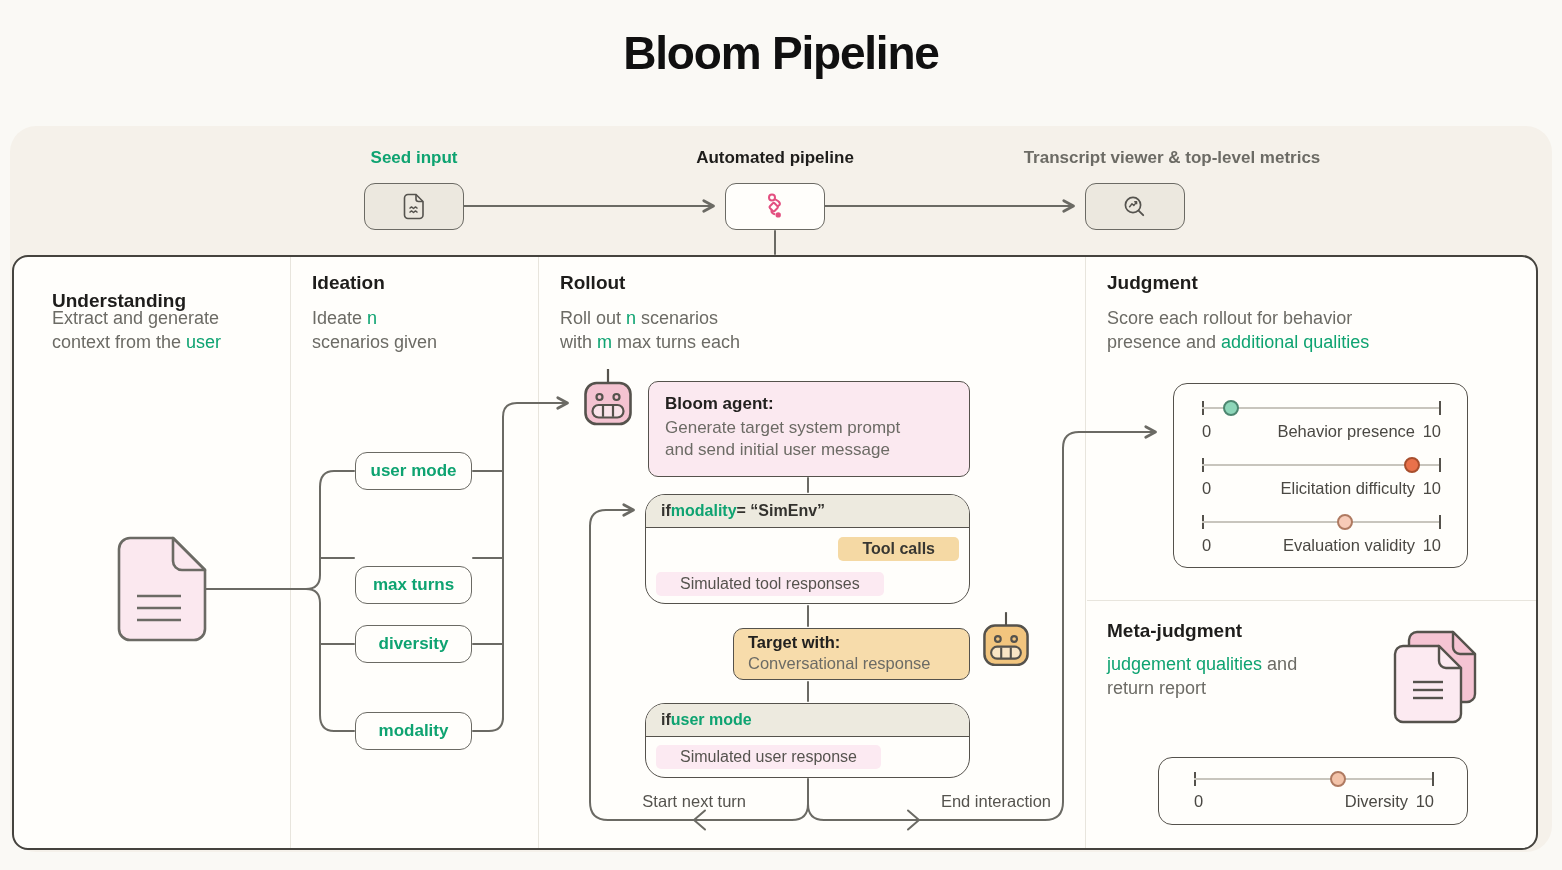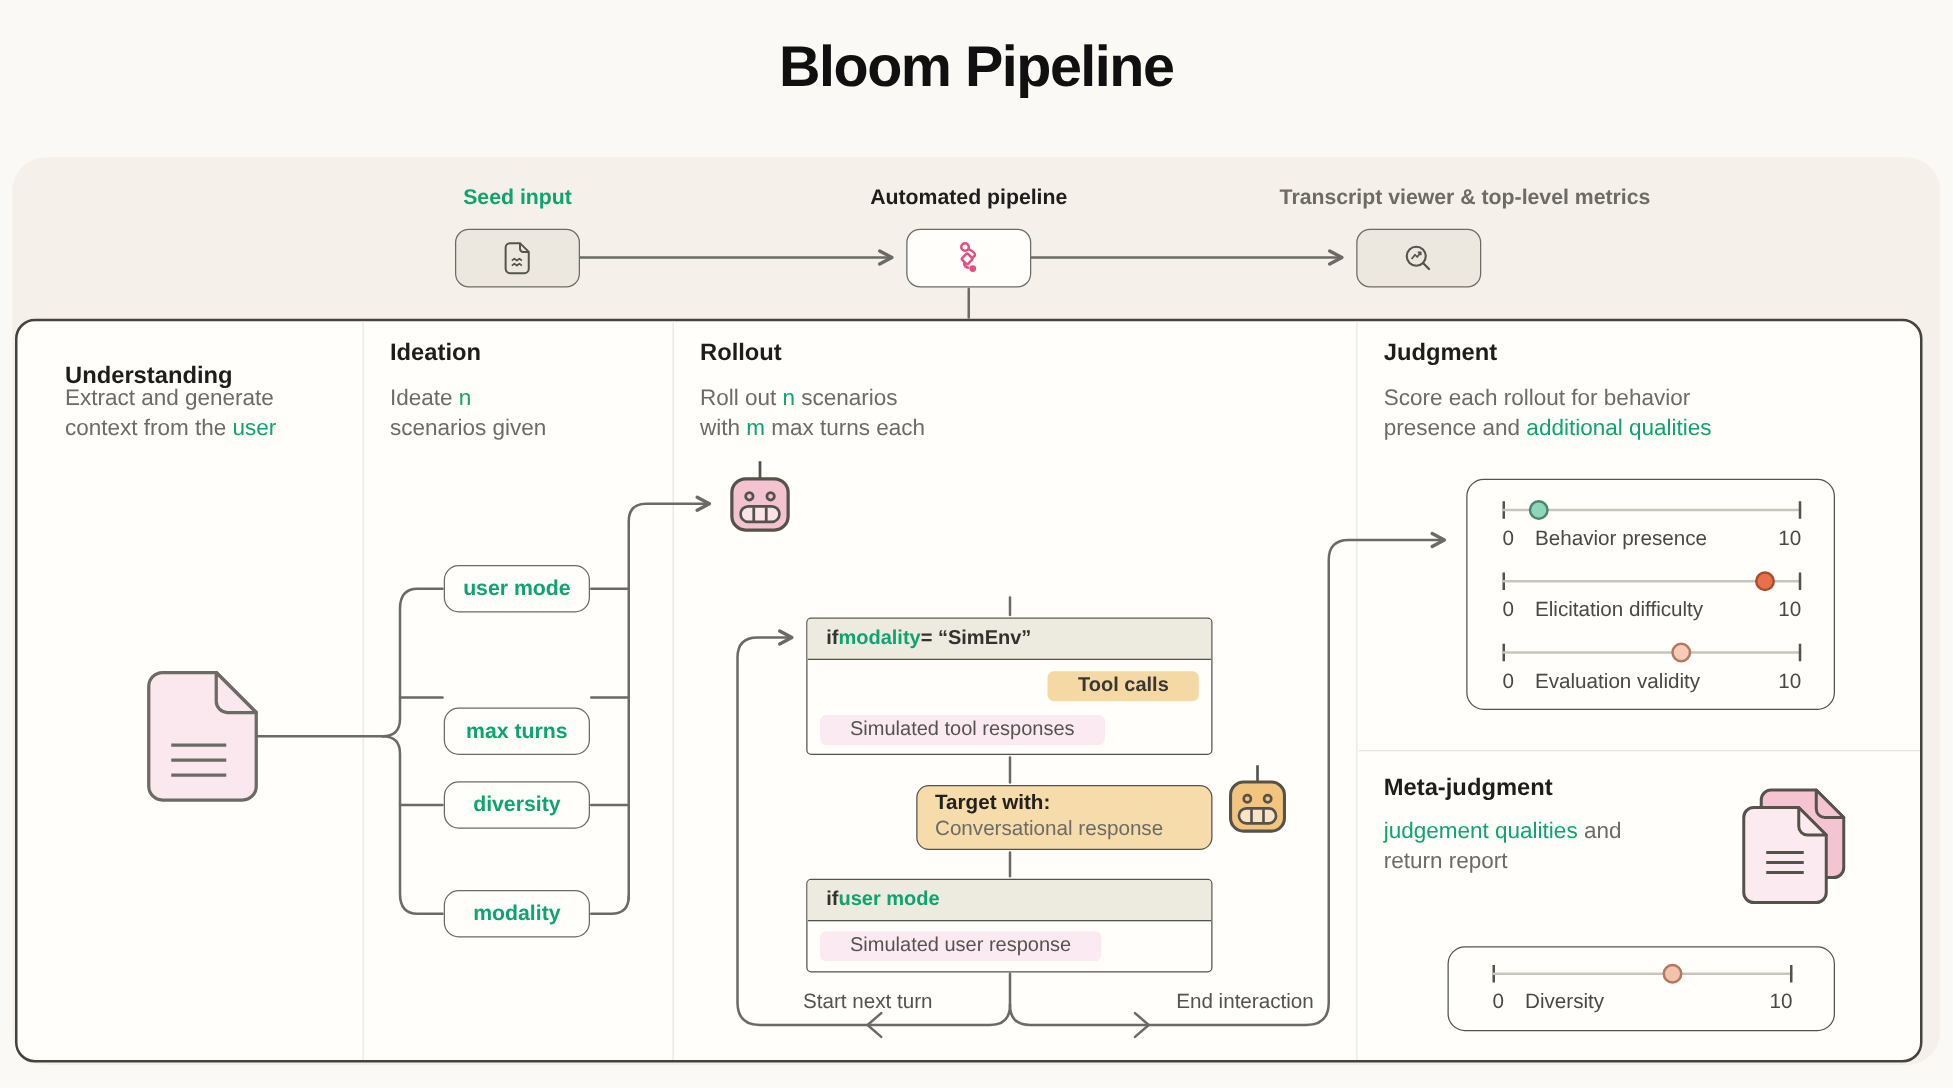--- a/index.html
+++ b/index.html
@@ -28,21 +28,21 @@
   .pill{position:absolute;left:355px;width:117px;height:38px;background:#fffefb;
     border:1.5px solid var(--line);border-radius:12px;display:flex;align-items:center;
     justify-content:center;font-size:17px;font-weight:bold;color:var(--green);box-sizing:border-box;}
 
   .bloom-box{position:absolute;left:648px;top:381px;width:322px;height:96px;background:#fbe9f0;
     border:1.6px solid var(--boxborder);border-radius:10px;padding:12px 16px;box-sizing:border-box;}
   .box-title{font-size:17px;font-weight:bold;color:#22211f;margin-bottom:3px;}
   .box-desc{font-size:17px;font-weight:500;color:var(--gray);line-height:1.3;}
 
   .cond-box{position:absolute;left:645px;width:325px;background:#fffefb;
-    border:1.6px solid var(--boxborder);border-radius:4px;overflow:hidden;box-sizing:border-box;}
+    border:1.6px solid var(--boxborder);border-radius:20px;overflow:hidden;box-sizing:border-box;}
   .cond-header{height:33px;background:#edeadf;border-bottom:1.6px solid var(--boxborder);
     display:flex;align-items:center;padding:0 15px;font-size:16px;font-weight:600;color:#33322e;box-sizing:border-box;}
   .chip{position:absolute;font-size:16px;font-weight:500;border-radius:5px;padding:3px 24px;white-space:nowrap;}
   .chip-tan{background:#f5d9a4;color:#383732;font-weight:600;}
   .chip-pink{background:#fceaf2;color:#55534e;}
 
   .target-box{position:absolute;left:733px;top:628px;width:237px;height:52px;background:#f7dcab;
     border:1.6px solid var(--boxborder);border-radius:10px;padding:4px 14px;box-sizing:border-box;}
   .target-box .box-title{font-size:16.5px;margin-bottom:1px;}
   .target-box .box-desc{font-size:16.5px;}
@@ -55,21 +55,21 @@
   .slider-row{position:absolute;}
   .track-wrap{position:relative;height:16px;}
   .track{position:absolute;left:0;right:0;top:7px;height:2px;background:#c8c5bd;}
   .tick{position:absolute;top:1px;width:2px;height:14px;background:var(--boxborder);}
   .tick-l{left:0;} .tick-r{right:0;}
   .dot{position:absolute;top:0;width:16px;height:16px;border-radius:50%;
     border:2px solid #888;box-sizing:border-box;background:#ccc;}
   .slider-labels{display:flex;margin-top:6px;font-size:16.5px;font-weight:500;color:#4a4843;}
   .slider-labels .s-min{width:26px;text-align:left;}
   .slider-labels .s-max{width:26px;text-align:right;}
-  .slider-labels .s-name{flex:1;text-align:left;}
+  .slider-labels .s-name{flex:1;text-align:right;}
 
   .icon-abs{position:absolute;}
   svg{display:block;}
 </style>
 </head>
 <body>
 
 <div class="canvas">
 
   <div class="page-title">Bloom Pipeline</div>
@@ -187,20 +187,27 @@
       <line x1="24" y1="1" x2="24" y2="15" stroke="#55524c" stroke-width="2.2"></line>
       <rect x="1.5" y="15" width="45" height="41" rx="11" fill="#f4c3d1" stroke="#55524c" stroke-width="2.6"></rect>
       <circle cx="15.5" cy="29" r="3" fill="none" stroke="#55524c" stroke-width="2.2"></circle>
       <circle cx="32.5" cy="29" r="3" fill="none" stroke="#55524c" stroke-width="2.2"></circle>
       <rect x="8.5" y="37" width="31" height="12.5" rx="6.2" fill="rgba(255,255,255,0.55)" stroke="#55524c" stroke-width="2.2"></rect>
       <line x1="19" y1="37.8" x2="19" y2="48.8" stroke="#55524c" stroke-width="2.2"></line>
       <line x1="29" y1="37.8" x2="29" y2="48.8" stroke="#55524c" stroke-width="2.2"></line>
     </svg>
   </div>
 
+  <div class="bloom-box">
+    <div class="box-title">Bloom agent:</div>
+    <div class="box-desc">
+      <div>Generate target system prompt</div>
+      <div>and send initial user message</div>
+    </div>
+  </div>
 
   <div class="cond-box" style="top:494px;height:110px;">
     <div class="cond-header">
       <span>if </span>
         <span class="hl">modality</span>
         <span> = “SimEnv”</span>
     </div>
     <div class="chip chip-tan" style="right:10px;top:42px;">Tool calls</div>
     <div class="chip chip-pink" style="left:10px;top:77px;">Simulated tool responses</div>
   </div>

